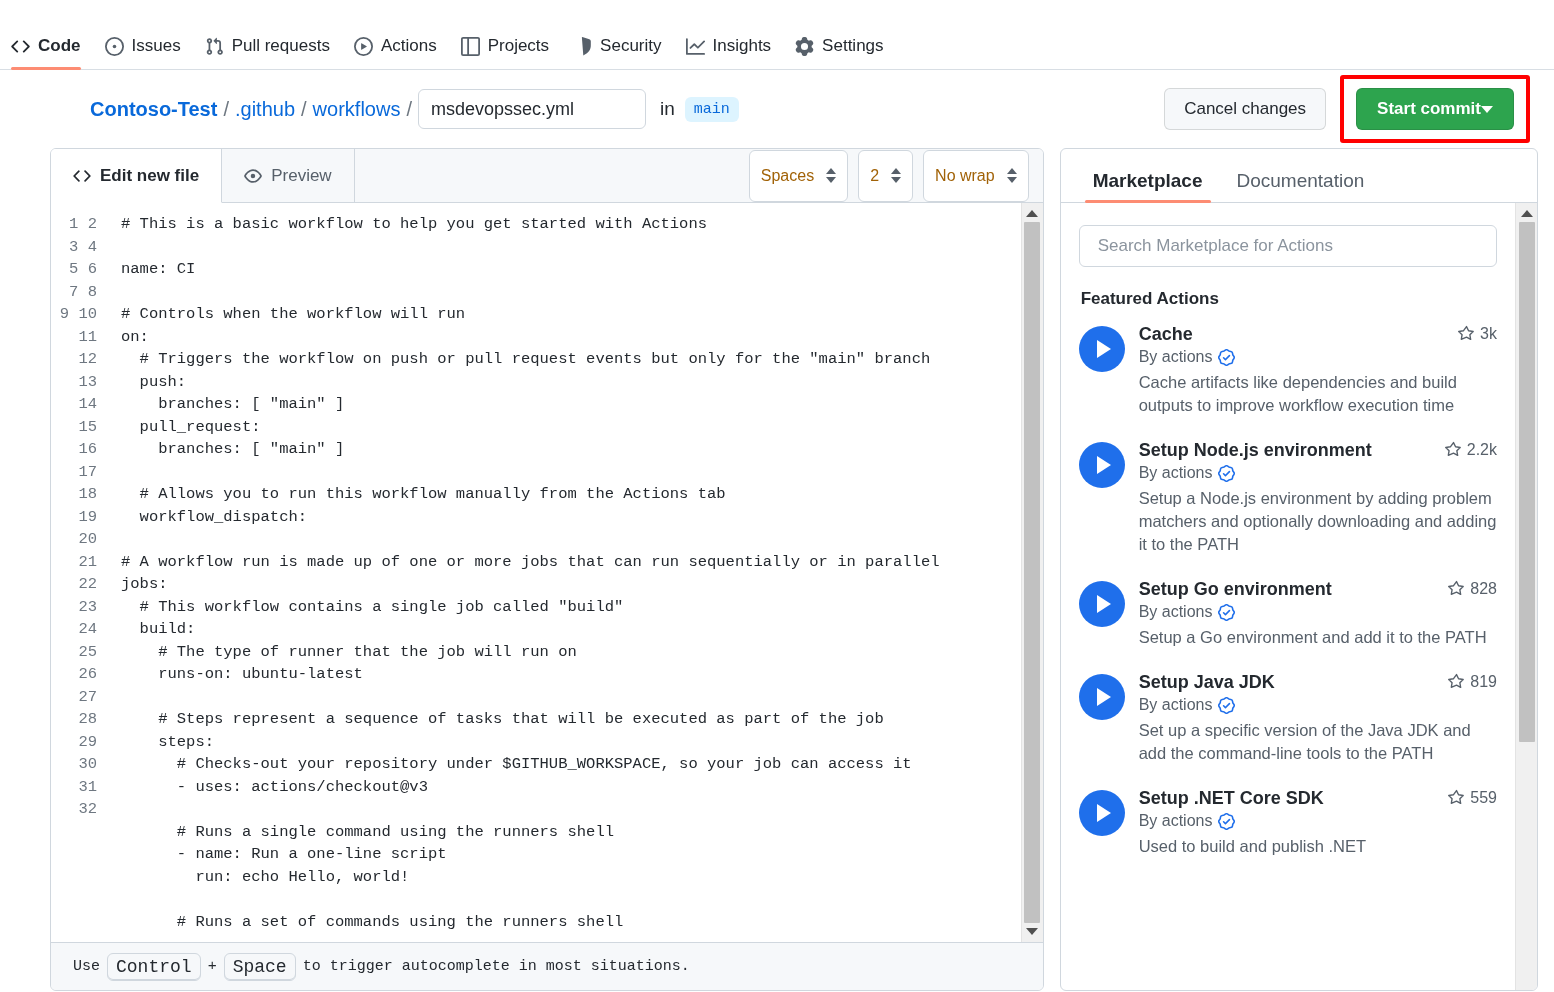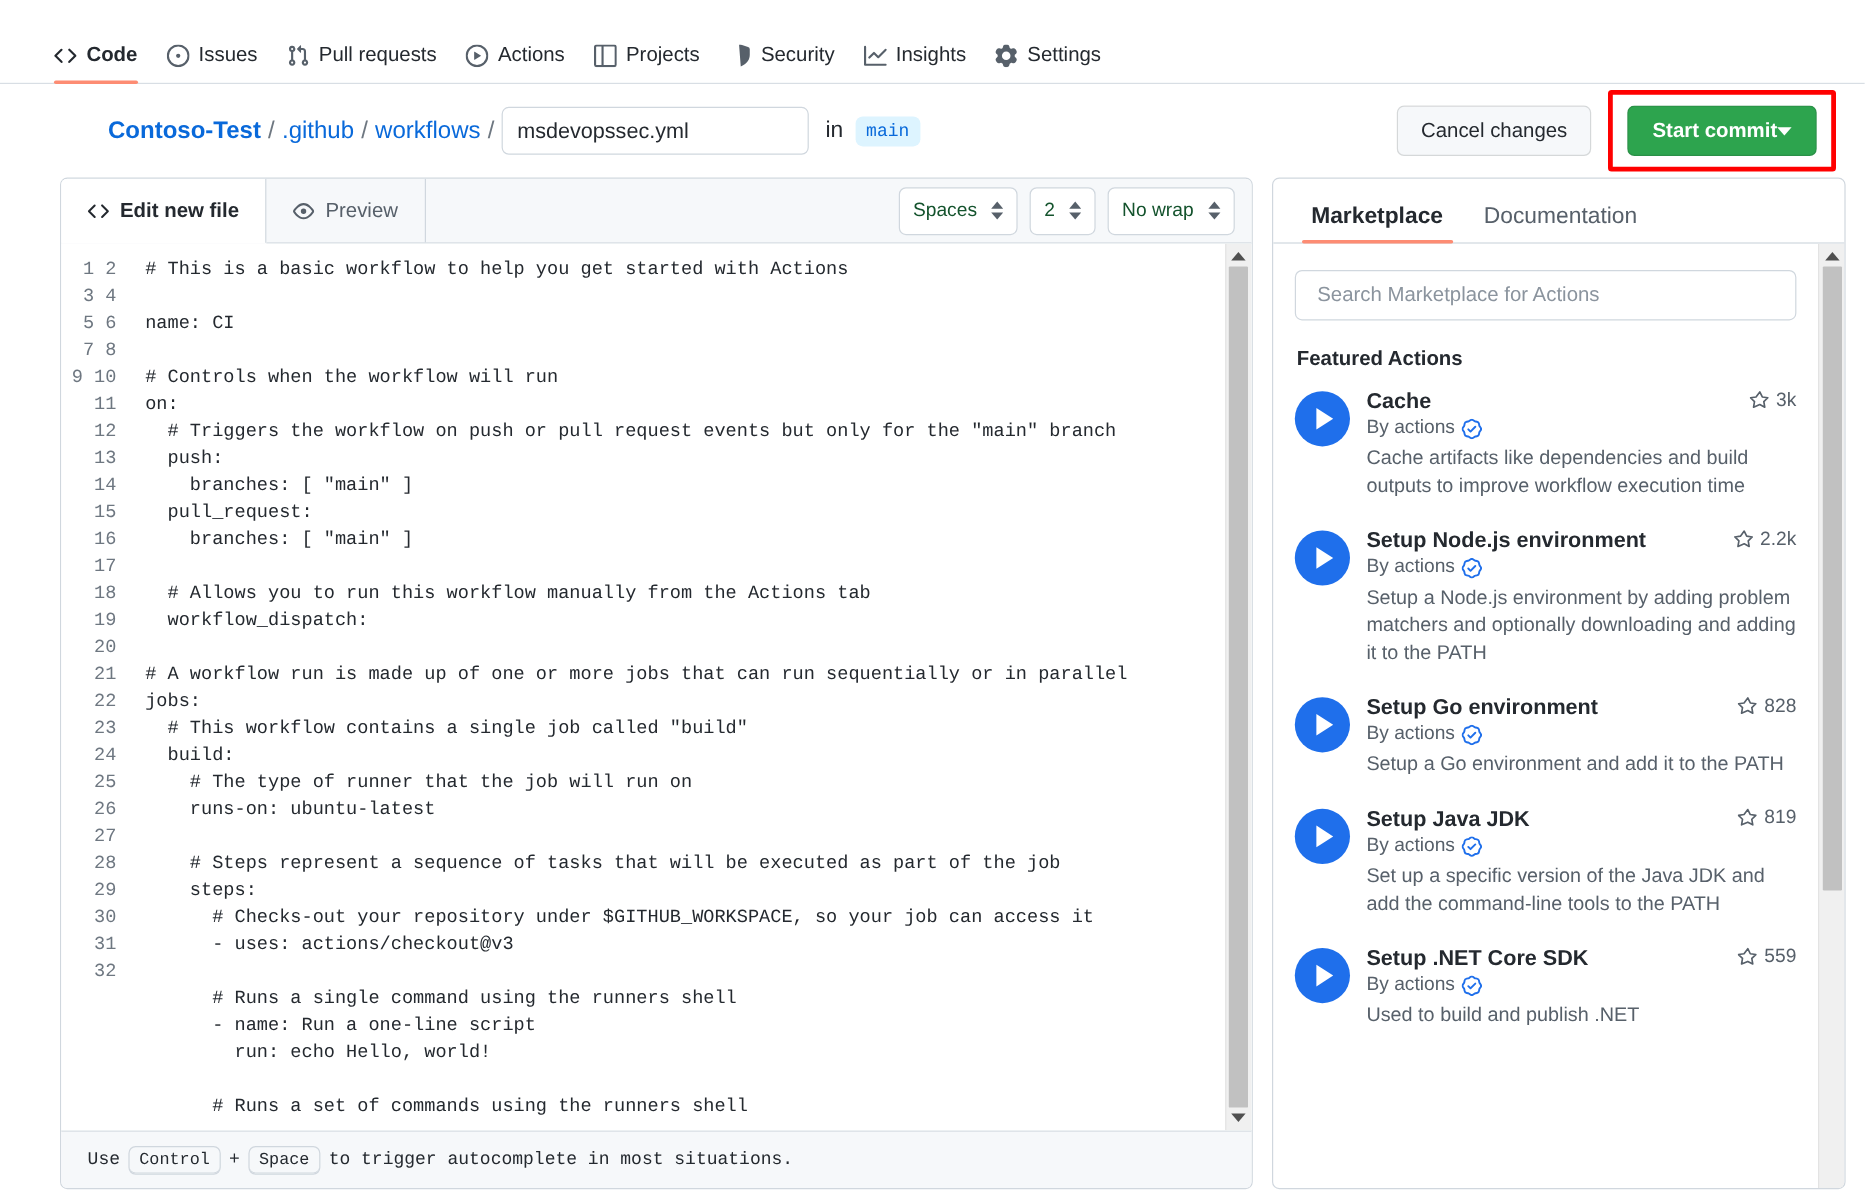--- a/index.html
+++ b/index.html
@@ -9,21 +9,20 @@
     font-family: "Liberation Sans", sans-serif;
     color: #24292f;
     overflow: hidden;
   }
 
   
   .repo-nav {
     height: 70px;
     display: flex;
     align-items: flex-end;
-    padding-left: 34px;
     border-bottom: 1px solid #d8dee4;
     gap: 2px;
   }
   .nav-item {
     display: flex;
     align-items: center;
     gap: 8px;
     padding: 0 11px 13px 11px;
     font-size: 17px;
     color: #24292f;
@@ -51,21 +50,21 @@
   }
   .crumb {
     display: flex;
     align-items: center;
     font-size: 20px;
     gap: 6px;
   }
   .crumb a { color: #0969da; text-decoration: none; cursor: pointer; }
   .crumb .sep { color: #6e7781; }
   .fname-input {
-    width: 256px; height: 40px;
+    width: 228px; height: 40px;
     border: 1px solid #d0d7de;
     border-radius: 6px;
     font-size: 18px;
     font-family: "Liberation Sans", sans-serif;
     padding: 0 12px;
     color: #24292f;
     background: #fff;
     margin-left: 6px;
     outline: none;
   }
@@ -164,30 +163,30 @@
   .etab-ico { width: 18px; height: 18px; display: block; }
   .tabs-spacer { flex: 1; border-bottom: 0; }
   .selects {
     margin-left: auto;
     display: flex;
     align-items: center;
     gap: 10px;
     padding: 0 14px;
   }
   .sel {
-    height: 40px;
+    height: 52px;
     border: 1px solid #d0d7de;
     border-radius: 6px;
     background: #ffffff;
     display: flex;
     align-items: center;
     gap: 12px;
     padding: 0 11px;
     font-size: 16px;
-    color: #14532d;
+    color: #a16207;
     cursor: pointer;
   }
   .updown { display: flex; flex-direction: column; gap: 3px; }
   .up-tri {
     width: 0; height: 0;
     border-left: 5px solid transparent;
     border-right: 5px solid transparent;
     border-bottom: 6px solid #57606a;
   }
   .dn-tri {
@@ -273,21 +272,21 @@
     font-size: 15px;
     color: #24292f;
     gap: 7px;
   }
   kbd {
     border: 1px solid #d0d7de;
     border-radius: 6px;
     background: #f6f8fa;
     padding: 3px 8px;
     font-family: "Liberation Mono", monospace;
-    font-size: 14px;
+    font-size: 18px;
     box-shadow: inset 0 -1px 0 #d0d7de;
   }
 
   
   .market-box {
     width: 479px;
     border: 1px solid #d0d7de;
     border-radius: 6px;
     display: flex;
     flex-direction: column;

